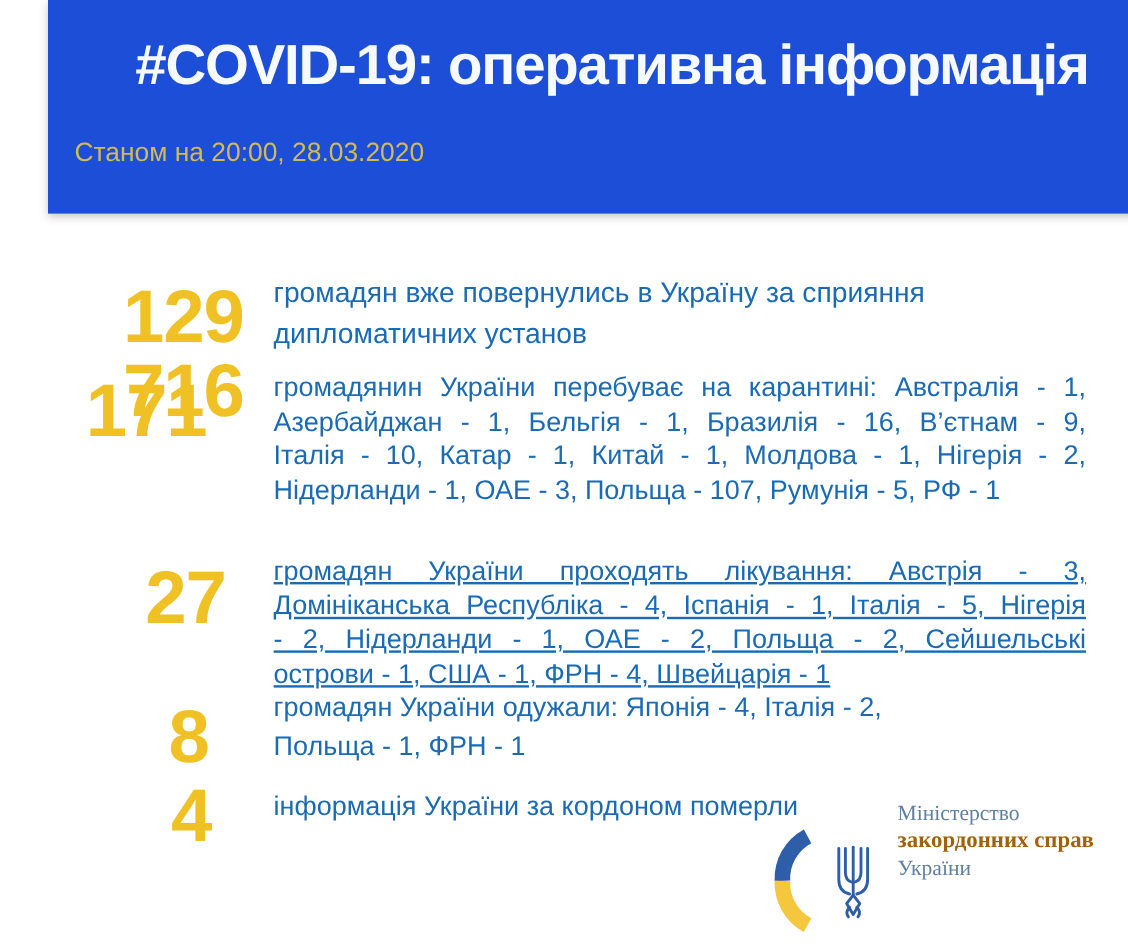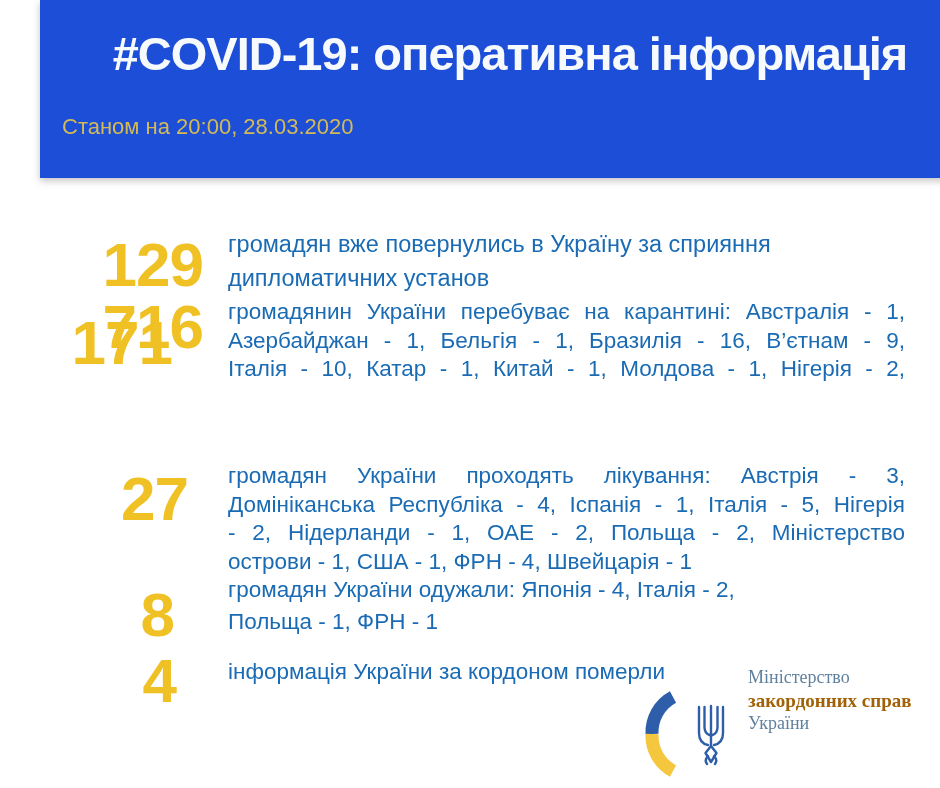--- a/index.html
+++ b/index.html
@@ -19,22 +19,22 @@
        font-size:62px;line-height:1;text-align:right;letter-spacing:-1px;}
   #n0{top:234px;width:203px;}
   #n1{top:312px;width:172px;}
   #n2{top:468px;width:172px;padding-left:16px;}
   #n3{top:584px;width:174px;}
   #n4{top:650px;width:176px;}
 
   
   .txt{position:absolute;left:228px;color:#1a6bb4;}
   #t0{top:227px;width:662px;font-size:23.5px;line-height:34px;}
-  #t1{top:298px;width:677px;font-size:22.5px;line-height:28.6px;}
-  #t2{top:462px;width:677px;font-size:22.5px;line-height:28.6px;}
+  #t1{top:309px;width:677px;font-size:22.5px;line-height:28.6px;}
+  #t2{top:462px;width:677px;font-size:22.5px;line-height:28.6px;text-decoration:underline;}
   #t3{top:574px;width:677px;font-size:22.5px;line-height:32px;}
   #t4{top:658px;width:677px;font-size:22.5px;line-height:28px;}
   .line{white-space:nowrap;}
   .just{text-align:justify;text-align-last:justify;white-space:normal;}
 
   
   .logo-crescent{position:absolute;left:641px;top:690px;}
   .logo-trident{position:absolute;left:692px;top:704px;}
   .ministry{position:absolute;left:748px;top:666px;
             font-family:"Liberation Serif","DejaVu Serif",serif;line-height:23px;}
@@ -59,26 +59,27 @@
 
   <div class="txt" id="t0">
     <div class="line">громадян вже повернулись в Україну за сприяння</div>
     <div class="line">дипломатичних установ</div>
   </div>
 
   <div class="txt" id="t1">
     <div class="line just">громадянин України перебуває на карантині: Австралія - 1,</div>
     <div class="line just">Азербайджан - 1, Бельгія - 1, Бразилія - 16, В’єтнам - 9,</div>
     <div class="line just">Італія - 10, Катар - 1, Китай - 1, Молдова - 1, Нігерія - 2,</div>
+    <div class="line">Нідерланди - 1, ОАЕ - 3, Польща - 107, Румунія - 5, РФ - 1</div>
   </div>
 
   <div class="txt" id="t2">
     <div class="line just">громадян України проходять лікування: Австрія - 3,</div>
     <div class="line just">Домініканська Республіка - 4, Іспанія - 1, Італія - 5, Нігерія</div>
-    <div class="line just">- 2, Нідерланди - 1, ОАЕ - 2, Польща - 2, Міністерство</div>
+    <div class="line just">- 2, Нідерланди - 1, ОАЕ - 2, Польща - 2, Сейшельські</div>
     <div class="line">острови - 1, США - 1, ФРН - 4, Швейцарія - 1</div>
   </div>
 
   <div class="txt" id="t3">
     <div class="line">громадян України одужали: Японія - 4, Італія - 2,</div>
     <div class="line">Польща - 1, ФРН - 1</div>
   </div>
 
   <div class="txt" id="t4">
     <div class="line">інформація України за кордоном померли</div>

